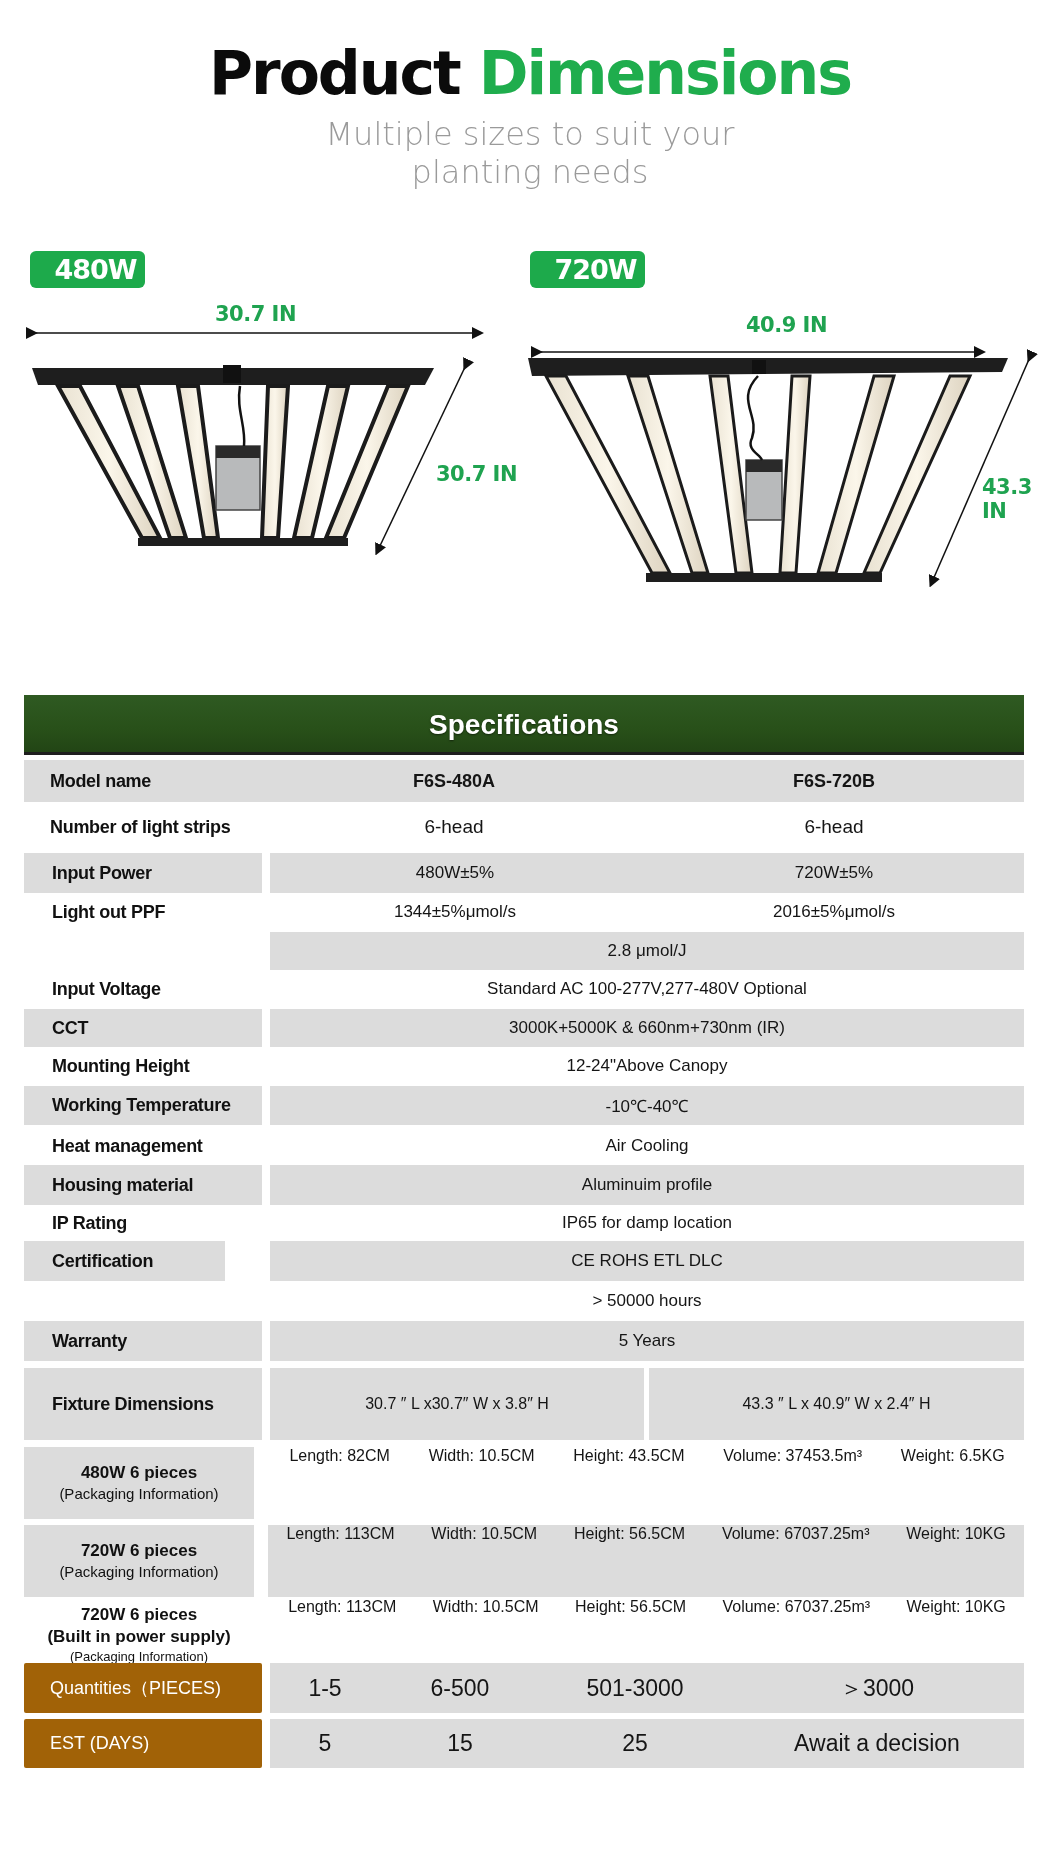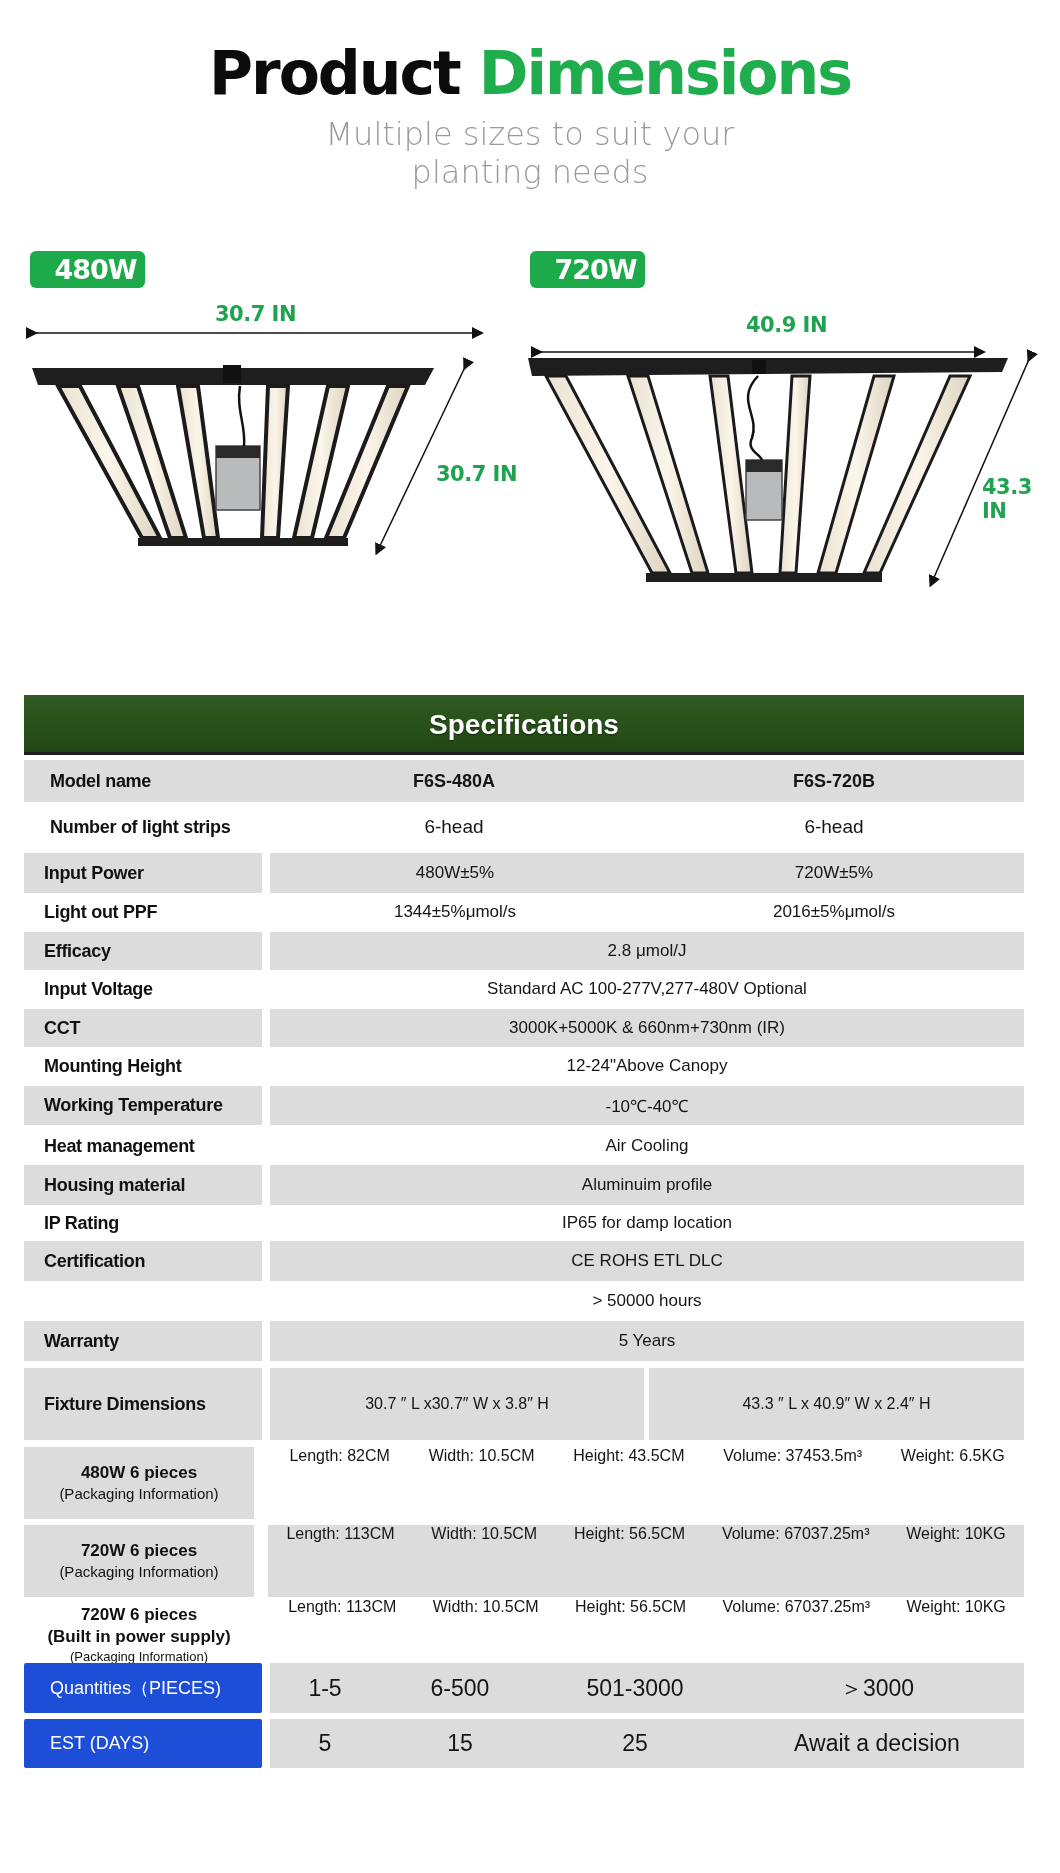--- a/index.html
+++ b/index.html
@@ -34,29 +34,29 @@
     position: absolute; left: 24px; top: 695px; width: 1000px; height: 60px;
     background: linear-gradient(180deg, #2f5a22 0%, #285019 60%, #224515 100%);
     border-bottom: 3px solid #1e1e1e;
     color: #fff; text-align: center; font-weight: bold; font-size: 28px; line-height: 60px;
     font-family: "Liberation Sans", sans-serif;
     text-shadow: 0 1px 2px rgba(0,0,0,0.5);
   }
   .row { position: absolute; left: 24px; width: 1000px; }
   .cell { position: absolute; top: 0; height: 100%; display: flex; align-items: center; }
   .gray { background: #dcdcdc; }
-  .lbl { font-weight: bold; font-size: 18px; padding-left: 20px; color: #111; letter-spacing: -0.3px; }
+  .lbl { font-weight: bold; font-size: 18px; padding-left: 28px; color: #111; letter-spacing: -0.3px; }
   .val { justify-content: center; font-size: 17px; color: #151515; }
   .val-b { justify-content: center; font-size: 18px; font-weight: bold; color: #151515; }
   .pk-lbl { justify-content: center; flex-direction: column; text-align: center; color: #111; }
   .pk-lbl .l1 { font-weight: bold; font-size: 17px; line-height: 22px; }
   .pk-lbl .l2 { font-size: 15px; line-height: 20px; }
   .pk-lbl .l3 { font-size: 13px; line-height: 18px; }
   .pk-vals { display: flex; align-items: flex-start; justify-content: space-around; font-size: 16px; color: #151515; }
-  .green-lbl { background: #1d4ed8; color: #fff; font-size: 18px; padding-left: 26px; border-radius: 2px; }
+  .green-lbl { background: #a16207; color: #fff; font-size: 18px; padding-left: 26px; border-radius: 2px; }
   .q-vals span { position: absolute; top: 0; height: 100%; display: flex; align-items: center; justify-content: center; font-size: 23px; color: #151515; }
 </style>
 </head>
 <body>
 
 <div class="title">
   <span class="t-black">Product</span>
   <span class="t-green">Dimensions</span>
 </div>
 <div class="subtitle">
@@ -157,21 +157,20 @@
   <div class="cell val" style="left:620px; width:380px;">720W±5%</div>
 </div>
 
 <div class="row" style="top:893px; height:38px;">
   <div class="cell lbl" style="left:0; width:238px;">Light out PPF</div>
   <div class="cell val" style="left:246px; width:370px;">1344±5%μmol/s</div>
   <div class="cell val" style="left:620px; width:380px;">2016±5%μmol/s</div>
 </div>
 
 <div class="row" style="top:932px; height:38px;">
-  <div class="cell lbl gray" style="left:0; width:238px;">Efficacy</div>
   <div class="cell val gray" style="left:246px; width:754px;">2.8 μmol/J</div>
 </div>
 <div class="row" style="top:970px; height:38px;">
   <div class="cell lbl" style="left:0; width:238px;">Input Voltage</div>
   <div class="cell val" style="left:246px; width:754px;">Standard AC 100-277V,277-480V Optional</div>
 </div>
 <div class="row" style="top:1009px; height:38px;">
   <div class="cell lbl gray" style="left:0; width:238px;">CCT</div>
   <div class="cell val gray" style="left:246px; width:754px;">3000K+5000K &amp; 660nm+730nm  (IR)</div>
 </div>
@@ -189,21 +188,21 @@
 </div>
 <div class="row" style="top:1165px; height:40px;">
   <div class="cell lbl gray" style="left:0; width:238px;">Housing material</div>
   <div class="cell val gray" style="left:246px; width:754px;">Aluminuim profile</div>
 </div>
 <div class="row" style="top:1205px; height:36px;">
   <div class="cell lbl" style="left:0; width:238px;">IP Rating</div>
   <div class="cell val" style="left:246px; width:754px;">IP65 for damp location</div>
 </div>
 <div class="row" style="top:1241px; height:40px;">
-  <div class="cell lbl gray" style="left:0; width:238px;">Certification</div>
+  <div class="cell lbl gray" style="left:0; width:201px;">Certification</div>
   <div class="cell val gray" style="left:246px; width:754px;">CE ROHS ETL DLC</div>
 </div>
 <div class="row" style="top:1281px; height:40px;">
   <div class="cell val" style="left:246px; width:754px;">&gt; 50000 hours</div>
 </div>
 <div class="row" style="top:1321px; height:40px;">
   <div class="cell lbl gray" style="left:0; width:238px;">Warranty</div>
   <div class="cell val gray" style="left:246px; width:754px;">5 Years</div>
 </div>
 

